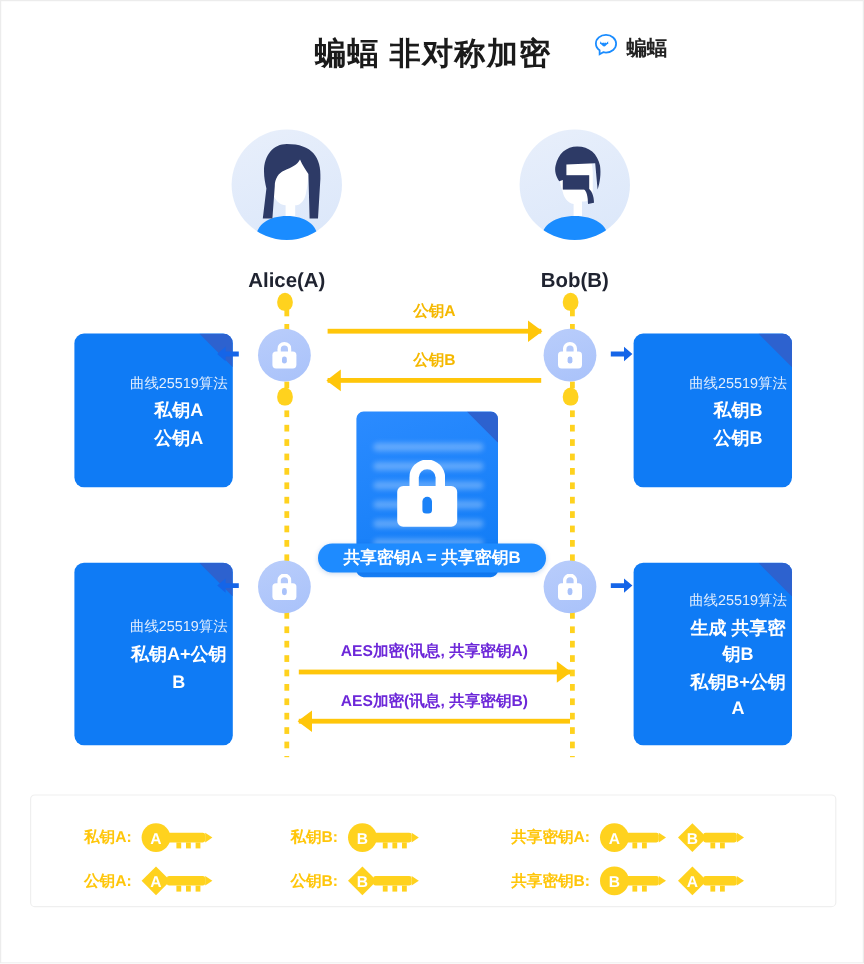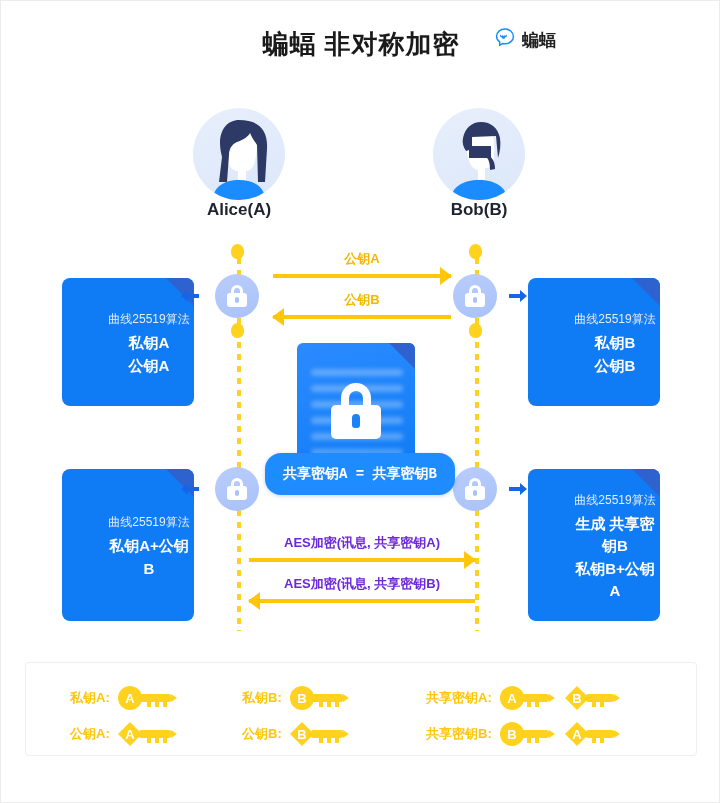--- a/index.html
+++ b/index.html
@@ -31,21 +31,21 @@
   #brand .bname { font-size: 17px; font-weight: bold; color: #222; }
 
   
   .person { position: absolute; width: 96px; text-align: center; }
   .person .ring {
     width: 92px; height: 92px; border-radius: 50%;
     background: linear-gradient(160deg,#e8effb 0%,#dbe7fa 100%);
     position: relative; overflow: hidden; margin: 0 auto;
   }
   .person .pname {
-    margin-top: 0; font-size: 17px; font-weight: bold; color: #1f2330;
+    margin-top: 24px; font-size: 17px; font-weight: bold; color: #1f2330;
     white-space: nowrap;
   }
   #alice { left: 190px; top: 107px; }
   #bob   { left: 430px; top: 107px; }
 
   
   .rail {
     position: absolute; width: 4px;
     background-image: linear-gradient(#ffd21e 0 6px, transparent 6px 12px);
     background-size: 4px 12px;
@@ -146,26 +146,25 @@
   }
   #center-doc .biglock .body::after {
     content: ""; position: absolute; left: 21px; top: 9px;
     width: 8px; height: 14px; background: #1b82f7;
     border-radius: 4px 4px 3px 3px;
   }
 
   
   #shared-banner {
     position: absolute; left: 264px; top: 452px;
-    width: 190px; height: 42px;
+    width: 190px; height: 24px;
     background: #1e8bff; border-radius: 16px;
     color: #fff; font-size: 14px; font-weight: bold;
     display: flex; align-items: center; justify-content: center;
     box-shadow: 0 1px 4px rgba(20,90,190,.25);
-    font-family: Liberation Mono, monospace;
   }
 
   
   .msg { position: absolute; }
   .msg .lbl {
     position: absolute; width: 100%; text-align: center;
     font-size: 13px; font-weight: bold; white-space: nowrap;
   }
   .msg .line { position: absolute; left: 0; top: 20px; height: 4px; background: #ffc60a; width: 100%; }
   .msg .head {

